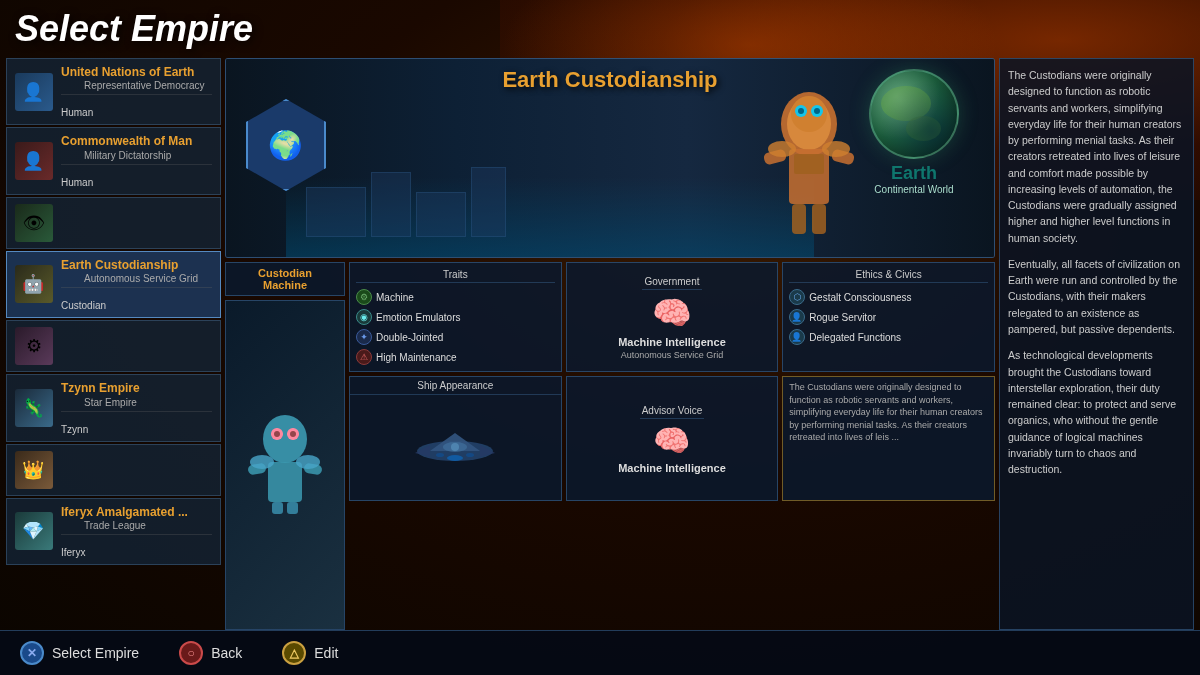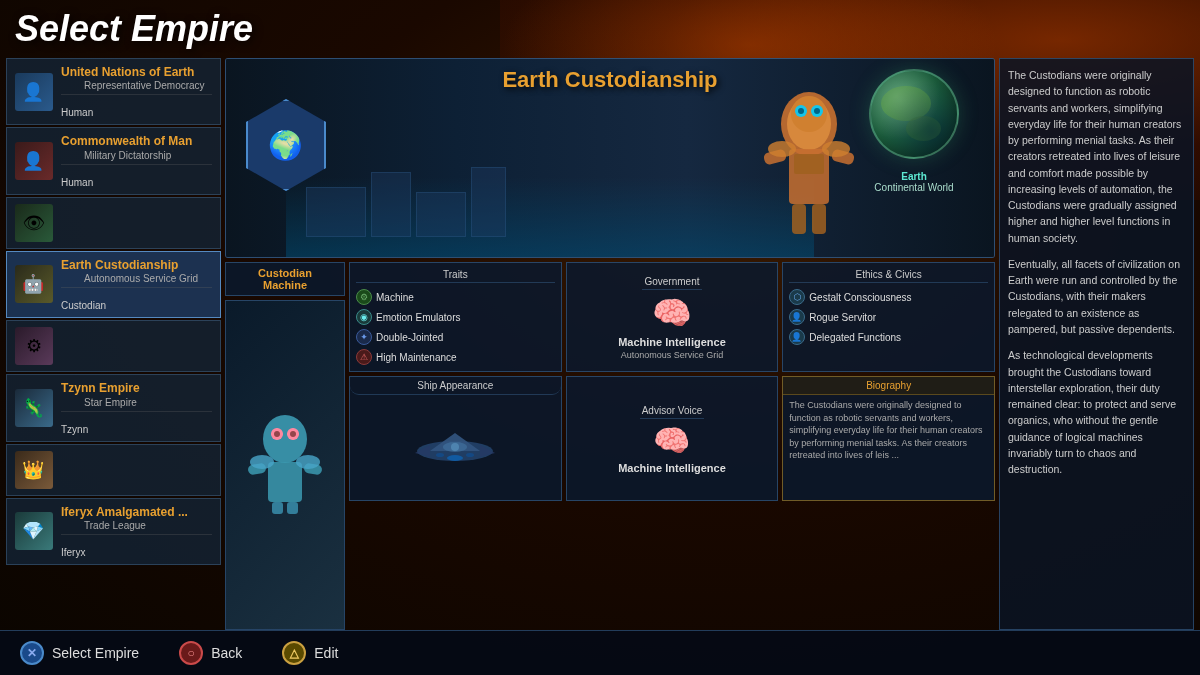--- a/index.html
+++ b/index.html
@@ -340,21 +340,20 @@
       border: 1px solid rgba(80,140,200,0.4);
       display: flex;
       flex-direction: column;
     }
     .ship-header {
       color: #ccc;
       font-size: 10px;
       text-align: center;
       padding: 3px;
       border-bottom: 1px solid rgba(80,140,200,0.3);
-      border-radius: 9px;
     }
     .ship-body {
       flex: 1;
       display: flex;
       align-items: center;
       justify-content: center;
       padding: 6px;
     }
     .ship-svg {
       opacity: 0.85;
@@ -438,24 +437,24 @@
       position: relative;
       overflow: hidden;
       box-shadow: 0 0 20px rgba(50,150,100,0.3);
     }
     .planet-continent {
       position: absolute;
       background: rgba(80,150,60,0.6);
       border-radius: 50%;
     }
     .planet-name {
-      color: #5eead4;
-      font-size: 10px;
+      color: #0f766e;
+      font-size: 18px;
       font-weight: bold;
-      margin-top: 12px;
+      margin-top: 4px;
     }
     .planet-type {
       color: #aaddcc;
       font-size: 10px;
     }
 
     
     .bottom-bar {
       height: 45px;
       background: rgba(5,10,20,0.95);
@@ -731,21 +730,20 @@
             </div>
           </div>
 
           <div class="advisor-card">
             <div class="stat-header">Advisor Voice</div>
             <div class="advisor-icon">🧠</div>
             <div class="advisor-name">Machine Intelligence</div>
           </div>
 
           <div class="biography-card">
-            <div class="biography-header">Biography</div>
             <div class="biography-text">The Custodians were originally designed to function as robotic servants and workers, simplifying everyday life for their human creators by performing menial tasks. As their creators retreated into lives of leis ...</div>
           </div>
 
         </div>
       </div>
     </div>
 
     <div class="right-panel">
       <div class="right-text" id="right-text-content">
           <p>The Custodians were originally designed to function as robotic servants and workers, simplifying everyday life for their human creators by performing menial tasks. As their creators retreated into lives of leisure and comfort made possible by increasing levels of automation, the Custodians were gradually assigned higher and higher level functions in human society.</p>

